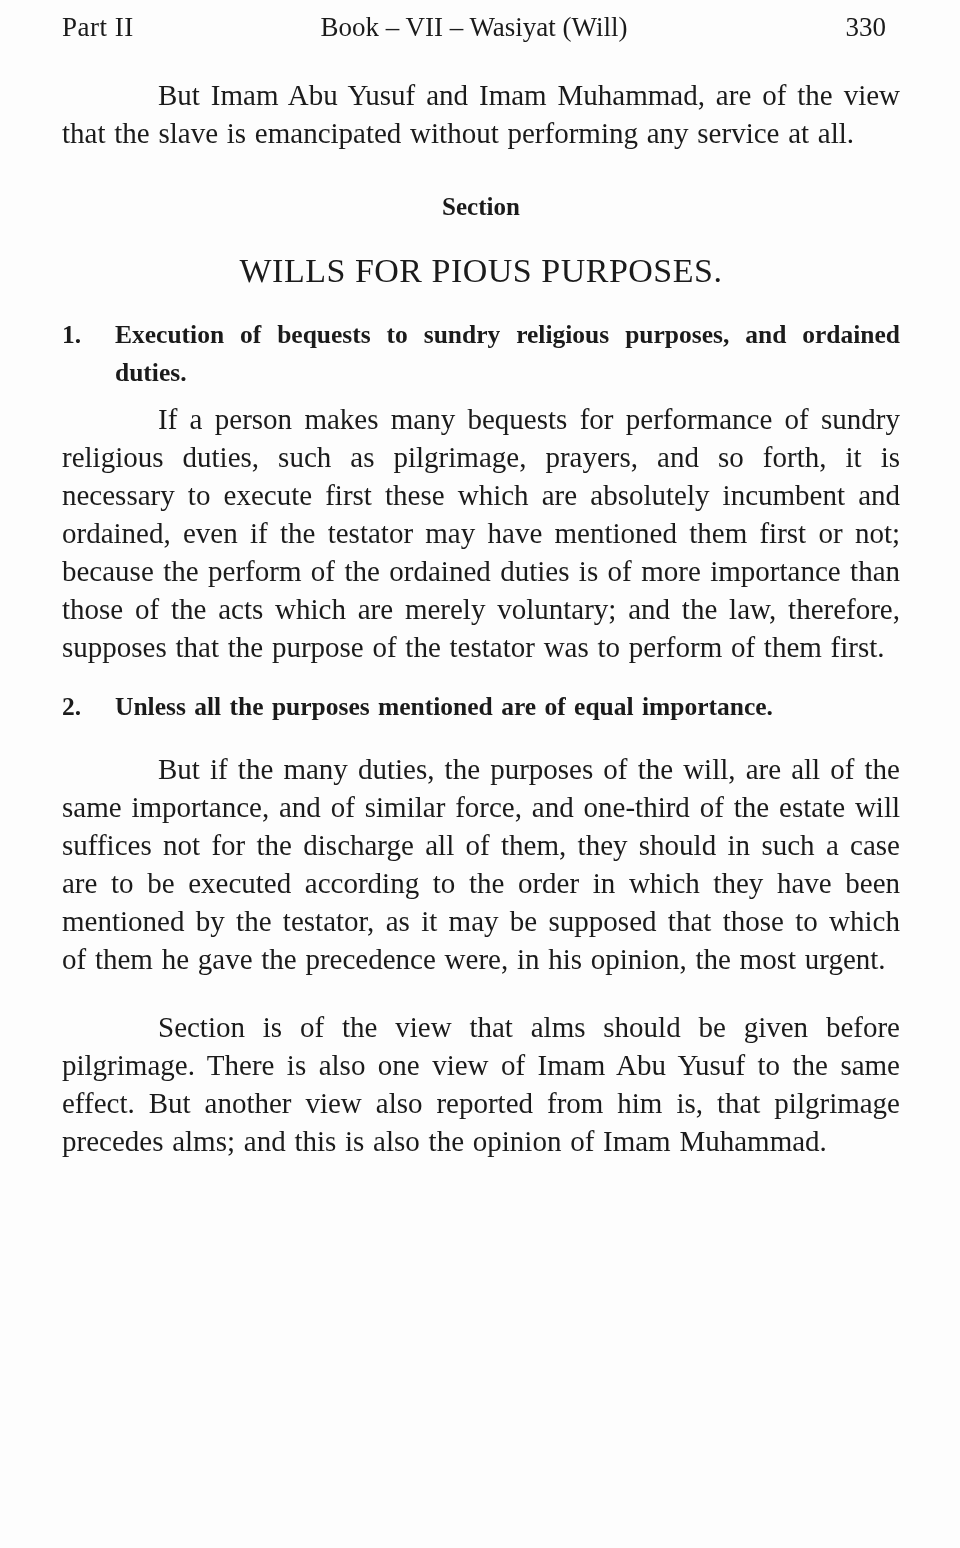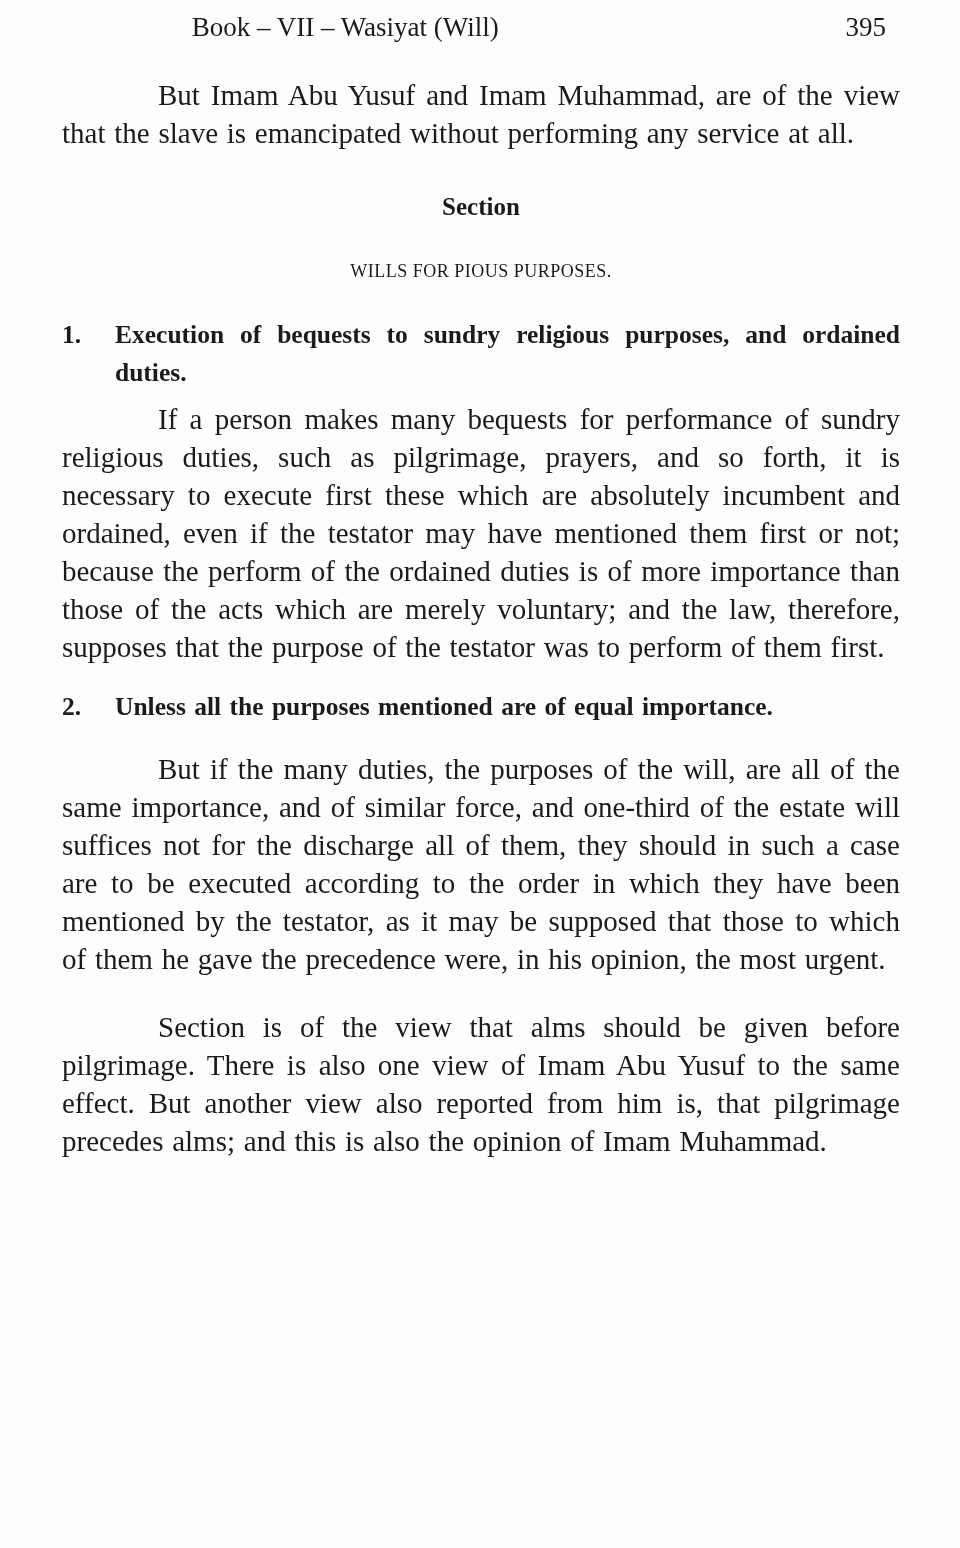--- a/index.html
+++ b/index.html
@@ -49,21 +49,21 @@
   .section-label {
     margin-top: 36px;
     text-align: center;
     font-weight: bold;
     font-size: 25px;
     line-height: 38px;
   }
   .section-title {
     margin-top: 26px;
     text-align: center;
-    font-size: 18px;
+    font-size: 34px;
     line-height: 38px;
     letter-spacing: 0.5px;
   }
   .numbered-heading {
     position: relative;
     margin-top: 26px;
     padding-left: 53px;
     font-weight: bold;
     font-size: 25.5px;
     line-height: 38px;
@@ -79,22 +79,23 @@
   .para-item1      { margin-top: 8px; }
   .para-item2a     { margin-top: 24px; }
   .para-item2b     { margin-top: 30px; }
 </style>
 </head>
 <body>
 
 <div class="book-page">
 
   <div class="page-header">
+    <span class="part">Part II</span>
     <span class="book-title">Book – VII – Wasiyat (Will)</span>
-    <span class="page-number">395</span>
+    <span class="page-number">330</span>
   </div>
 
   <p class="body-text paragraph para-intro">But Imam Abu Yusuf and Imam Muhammad, are of the view that the slave is emancipated without performing any service at all.</p>
 
   <div class="section-label">Section</div>
 
   <div class="section-title">WILLS FOR PIOUS PURPOSES.</div>
 
   <div class="numbered-heading heading-1">
     <span class="heading-num">1.</span>

